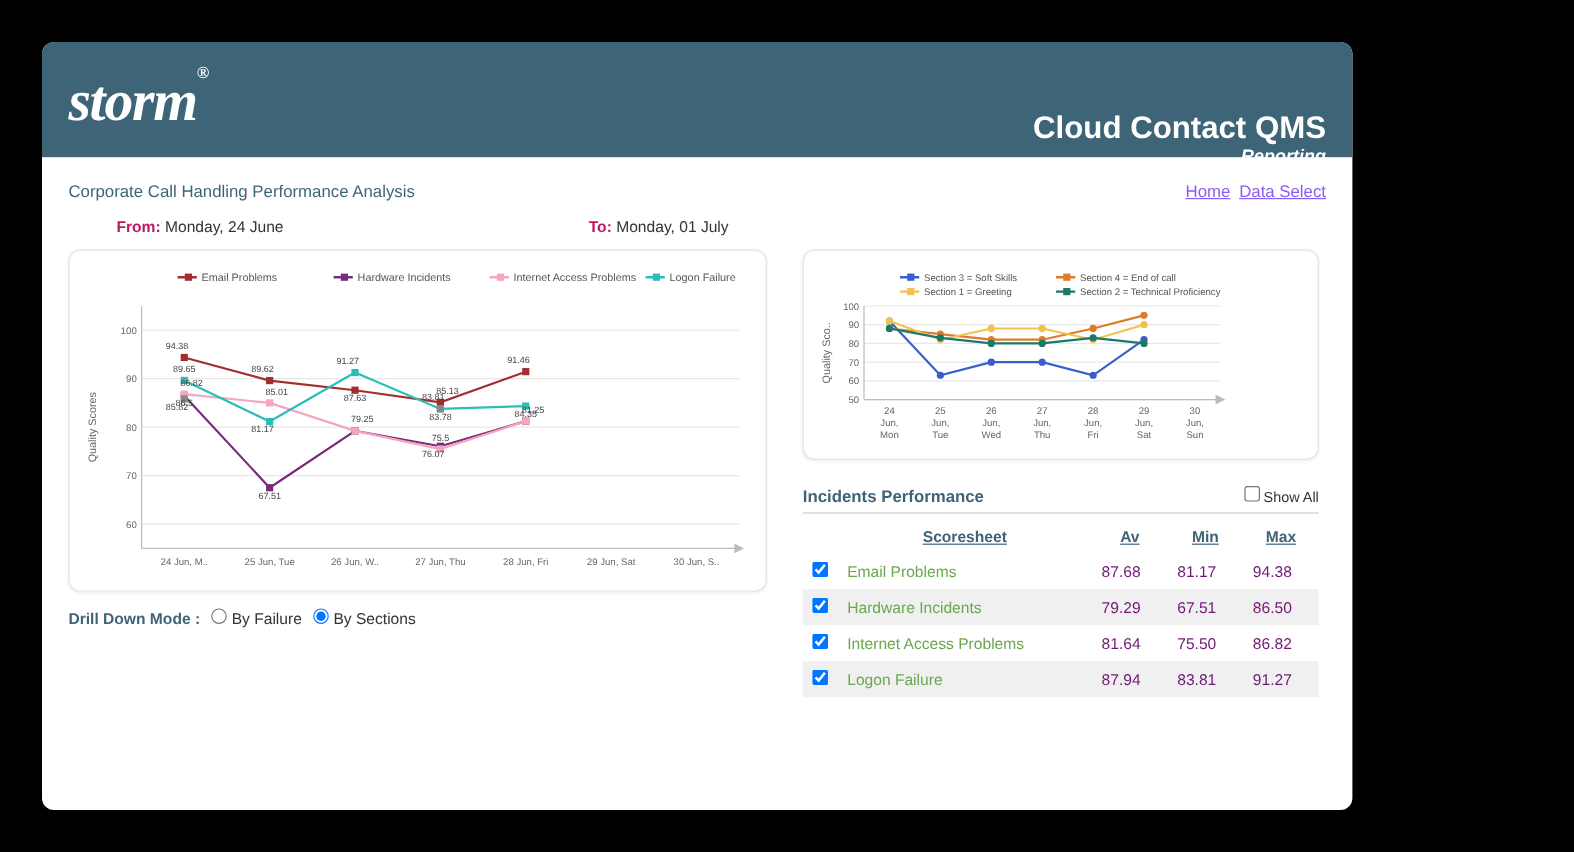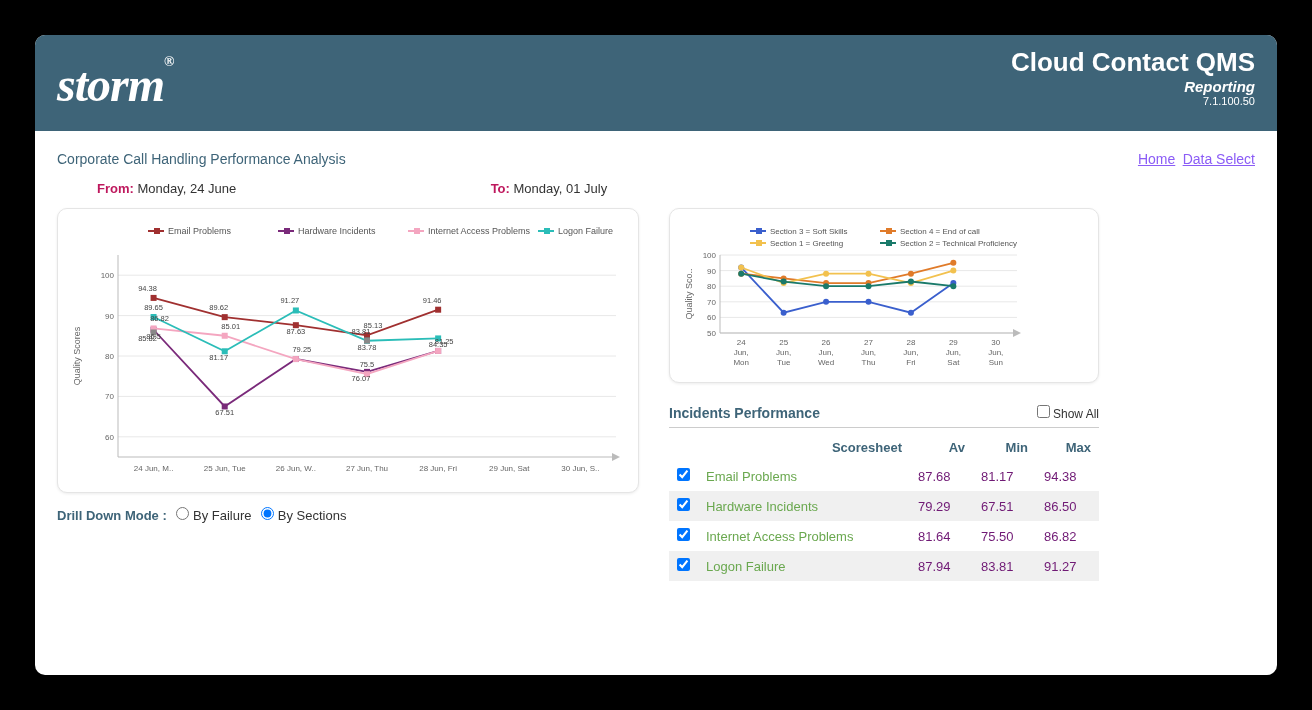--- a/index.html
+++ b/index.html
@@ -1,43 +1,43 @@
 <!DOCTYPE html>
 <html><head>
 <meta charset="utf-8">
 <style>
 * { box-sizing: border-box; margin: 0; padding: 0; }
 body { background: #000; font-family: Verdana, Arial, sans-serif; font-size: 12px; color: #333; }
 .outer { width: 1312px; height: 710px; background: #000; padding: 35px; }
-.app { width: 1242px; height: 640px; background: #fff; border-radius: 10px; overflow: hidden; position: relative; }
+.app { width: 1092px; height: 640px; background: #fff; border-radius: 10px; overflow: hidden; position: relative; }
 .header { background: #3e6478; height: 96px; padding: 12px 22px 8px 22px; display: flex; justify-content: space-between; align-items: flex-start; color: #fff; }
 .logo { font-family: Georgia, serif; font-size: 48px; font-weight: bold; font-style: italic; letter-spacing: -1px; position: relative; top: 10px; }
 .logo sup { font-size: 14px; font-style: normal; position: relative; top: -18px; }
 .header-right { text-align: right; }
-.header-right .title { font-size: 26px; font-weight: bold; }
+.header-right .title { font-size: 26px; font-weight: bold; margin-top: 44px; }
 .header-right .sub { font-size: 15px; font-weight: bold; font-style: italic; }
 .header-right .ver { font-size: 11px; }
 .content { padding: 20px 22px; }
 .row1 { display: flex; justify-content: space-between; align-items: center; }
 .page-title { color: #3e6478; font-weight: normal; font-size: 14px; }
 .nav a { color: #8b5cf6; text-decoration: underline; font-size: 14px; margin-left: 4px; }
 .daterow { margin: 14px 0 12px 40px; font-size: 13px; }
 .daterow .lbl { color: #be185d; font-weight: bold; }
 .daterow .from { display: inline-block; width: 390px; }
 .main-flex { display: flex; gap: 30px; }
 .left { flex: 0 0 580px; }
 .right { flex: 0 0 430px; }
 .chart-card { border: 1px solid #e5e5e5; border-radius: 10px; background: #fff; box-shadow: 0 1px 3px rgba(0,0,0,0.08); padding: 10px; position: relative; }
 .drill { margin-top: 14px; font-size: 13px; color: #3e6478; font-weight: bold; }
 .drill label { color: #333; font-weight: normal; margin-left: 6px; }
 .small-chart { margin-bottom: 22px; }
 .panel-title { color: #3e6478; font-weight: bold; font-size: 14px; margin-bottom: 4px; display: flex; justify-content: space-between; align-items: center; border-bottom: 1px solid #ccc; padding-bottom: 6px; }
 .panel-title .showall { font-weight: normal; color: #333; font-size: 12px; }
 table.perf { width: 100%; border-collapse: collapse; margin-top: 6px; }
-table.perf th { text-align: right; color: #3e6478; font-size: 13px; padding: 6px 8px; font-weight: bold; }
+table.perf th { text-align: center; color: #3e6478; text-decoration: underline; font-size: 13px; padding: 6px 8px; font-weight: bold; }
 table.perf td { padding: 7px 8px; font-size: 13px; }
 table.perf tr.zebra td { background: #f0f0f0; }
 table.perf td.name { color: #6aa84f; }
 table.perf td.num { color: #701a75; }
 svg text { font-family: Verdana, Arial, sans-serif; }
 </style>
 </head>
 <body>
 
 <div class="outer">

